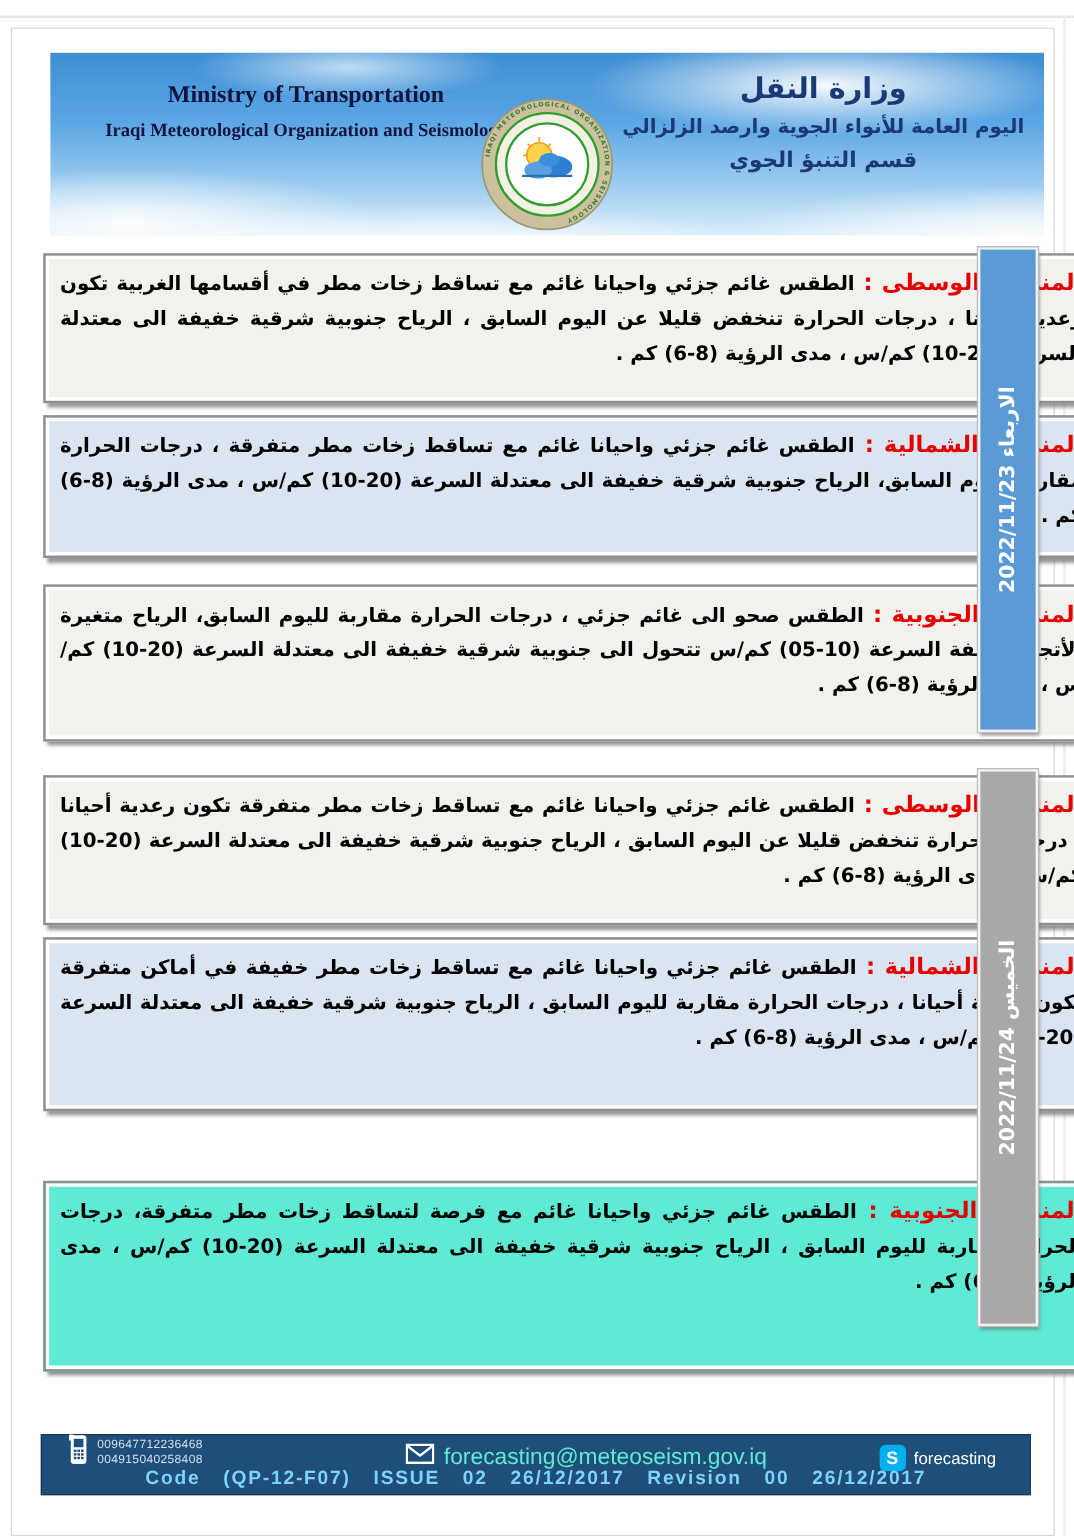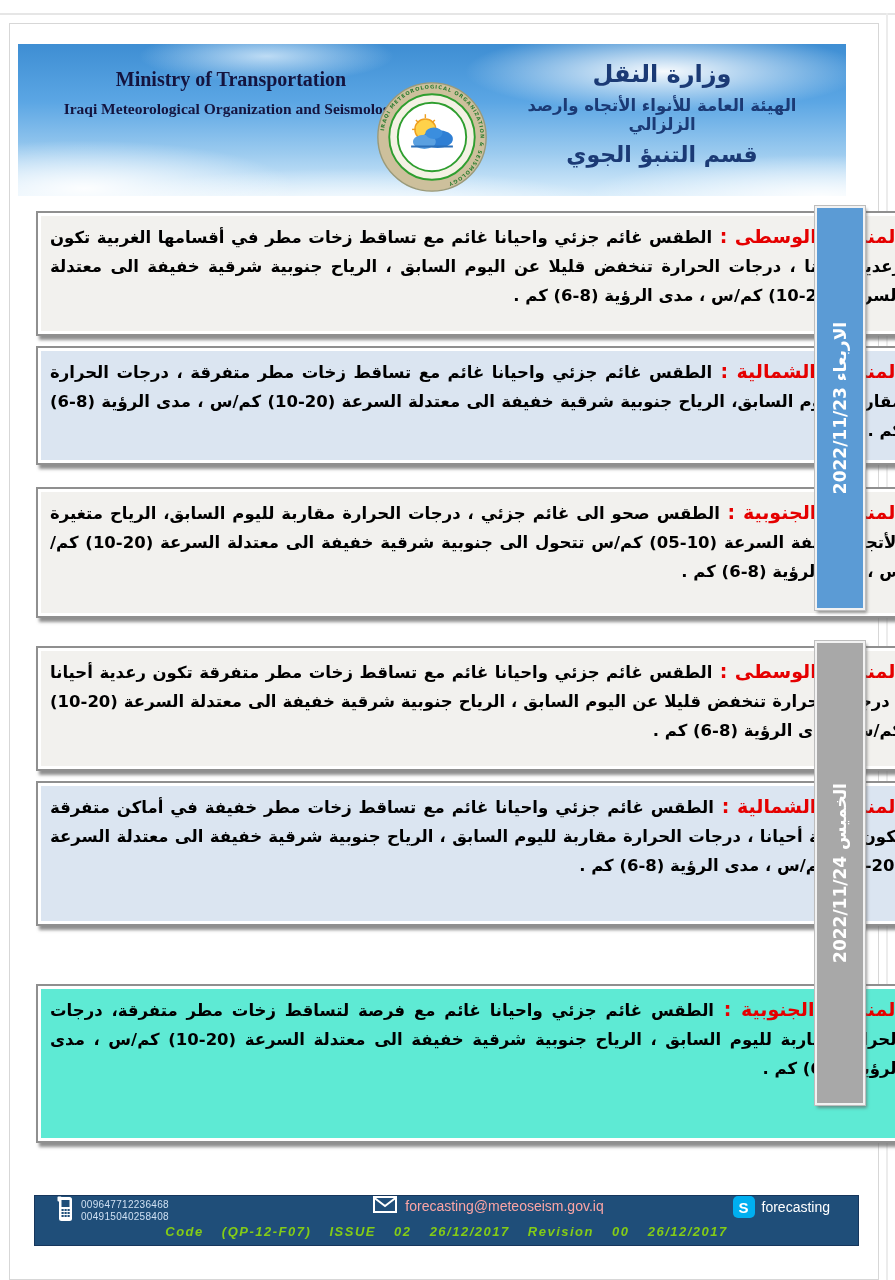--- a/index.html
+++ b/index.html
@@ -8,21 +8,21 @@
     font-family:"DejaVu Sans",sans-serif;overflow:hidden;
   }
   .hairline-top{position:absolute;left:0;top:13px;width:895px;height:2px;background:#e6e6e6;}
   .hairline-right{position:absolute;left:886px;top:13px;width:2px;height:1267px;background:#ececec;}
   .page-frame{
     position:absolute;left:9px;top:23px;width:870px;height:1257px;
     background:#ffffff;border:1px solid #d7d7d7;box-sizing:border-box;
   }
   
   .header-banner{
-    position:absolute;left:8px;top:20px;width:828px;height:152px;
+    position:absolute;left:32px;top:20px;width:828px;height:152px;
     background:
       radial-gradient(ellipse 40% 45% at 78% 18%, rgba(255,255,255,0.95), rgba(255,255,255,0) 60%),
       radial-gradient(ellipse 34% 42% at 8% 95%, rgba(255,255,255,0.95), rgba(255,255,255,0) 75%),
       radial-gradient(ellipse 45% 40% at 40% 112%, rgba(255,255,255,0.97), rgba(255,255,255,0) 75%),
       radial-gradient(ellipse 38% 36% at 97% 100%, rgba(255,255,255,0.9), rgba(255,255,255,0) 75%),
       radial-gradient(ellipse 22% 25% at 30% 8%, rgba(220,238,252,0.8), rgba(255,255,255,0) 70%),
       linear-gradient(180deg,#3e8ed3 0%,#5ba6e4 38%,#9ccbef 72%,#d9edfb 100%);
     overflow:hidden;
   }
   .hdr-en{
@@ -31,21 +31,21 @@
   }
   .hdr-en .l1{font-size:20px;margin-bottom:9px;}
   .hdr-en .l2{font-size:15.5px;margin-bottom:9px;}
   .hdr-en .l3{font-size:15.5px;}
   .hdr-ar{
     position:absolute;right:14px;top:16px;width:340px;text-align:center;
     direction:rtl;color:var(--header_navy,#1b3a75);font-weight:bold;
   }
   .hdr-ar .l1{font-size:24px;margin-bottom:8px;}
   .hdr-ar .l2{font-size:16.5px;margin-bottom:8px;}
-  .hdr-ar .l3{font-size:22px;}
+  .hdr-ar .l3{font-size:18px;}
   .logo-wrap{position:absolute;left:50%;top:36px;transform:translateX(-50%);width:114px;height:114px;}
   
   .fbox{
     position:absolute;left:26px;width:883px;box-sizing:border-box;
     border:2px solid #8f8f8f;
     box-shadow:inset 0 0 0 3px #ffffff, 3px 4px 3px rgba(105,105,105,0.75);
     overflow:hidden;
   }
   .b11{top:187px;height:125px;}
   .b12{top:322px;height:119px;}
@@ -70,34 +70,34 @@
     position:absolute;top:50%;left:50%;white-space:nowrap;direction:rtl;
     transform:translate(-50%,-50%) rotate(-90deg);
     color:#ffffff;font-weight:bold;font-size:17px;letter-spacing:0.5px;
   }
   
   .footer{
     position:absolute;left:24px;top:1171px;width:825px;height:51px;
     background:var(--footer_bg,#1f4e79);border:1px solid #16365c;box-sizing:border-box;
     color:#fff;font-family:"Liberation Sans",sans-serif;
   }
-  .f-row1{position:absolute;left:0;top:0;width:100%;height:30px;display:flex;align-items:flex-start;}
+  .f-row1{position:absolute;left:0;top:0;width:100%;height:30px;display:flex;align-items:flex-end;}
   .f-phone{display:flex;align-items:center;margin-left:22px;width:240px;}
   .f-phone .nums{margin-left:7px;font-size:10px;line-height:12px;color:#cfe0f2;letter-spacing:0.3px;}
-  .f-email{flex:1;display:flex;align-items:center;justify-content:center;font-size:14px;color:#fca5a5;}
+  .f-email{flex:1;display:flex;align-items:center;justify-content:center;font-size:19px;color:#5eead4;}
   .f-email svg{margin-right:8px;}
   .f-skype{display:flex;align-items:center;margin-right:28px;width:150px;justify-content:flex-end;font-size:14px;}
   .skype-badge{
     width:22px;height:22px;border-radius:5px;background:var(--skype_blue,#00aff0);
     color:#fff;font-weight:bold;font-size:15px;display:flex;align-items:center;justify-content:center;
     margin-right:7px;
   }
   .f-row2{
     position:absolute;left:0;top:28px;width:100%;text-align:center;
-    font-size:13px;font-weight:bold;letter-spacing:1.5px;word-spacing:13px;color:#84cc16;font-style:italic;
+    font-size:16px;font-weight:bold;letter-spacing:1.5px;word-spacing:13px;color:#7dd3fc;
   }
 </style>
 </head>
 <body>
 
 <div class="hairline-top"></div>
 <div class="hairline-right"></div>
 
 <div class="page-frame">
 
@@ -129,21 +129,21 @@
         <g>
           <ellipse cx="66" cy="62" rx="16" ry="9.5" fill="#2f7fd4"></ellipse>
           <ellipse cx="52" cy="65" rx="12" ry="7.5" fill="#5aa0e0"></ellipse>
           <ellipse cx="62" cy="56" rx="9" ry="6" fill="#3b8ede"></ellipse>
           <path d="M38 70 h44" stroke="#2b6fb8" stroke-width="2"></path>
         </g>
       </svg>
     </div>
     <div class="hdr-ar">
       <div class="l1">وزارة النقل</div>
-      <div class="l2">الهيئة العامة للأنواء الأتجاه وارصد الزلزالي</div>
+      <div class="l2">اليوم العامة للأنواء الجوية وارصد الزلزالي</div>
       <div class="l3">قسم التنبؤ الجوي</div>
     </div>
   </div>
 
   <div class="fbox b11" style="background-color: rgb(242, 241, 238);">
     <p><span class="region-title">المنطقة الوسطى : </span><span>الطقس غائم جزئي واحيانا غائم مع تساقط زخات مطر في أقسامها الغربية تكون رعدية أحيانا ، درجات الحرارة تنخفض قليلا عن اليوم السابق ، الرياح جنوبية شرقية خفيفة الى معتدلة السرعة (20-10) كم/س ، مدى الرؤية (8-6) كم .</span></p>
   </div>
   <div class="fbox b12" style="background-color: rgb(219, 229, 241);">
     <p><span class="region-title">المنطقة الشمالية : </span><span>الطقس غائم جزئي واحيانا غائم مع تساقط زخات مطر متفرقة ، درجات الحرارة مقاربة لليوم السابق، الرياح جنوبية شرقية خفيفة الى معتدلة السرعة (20-10) كم/س ، مدى الرؤية (8-6) كم .</span></p>
   </div>

